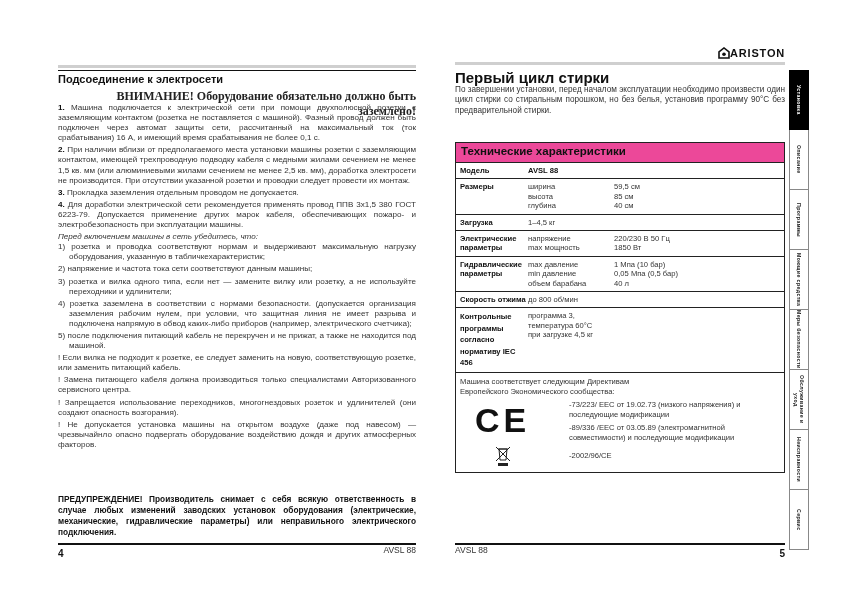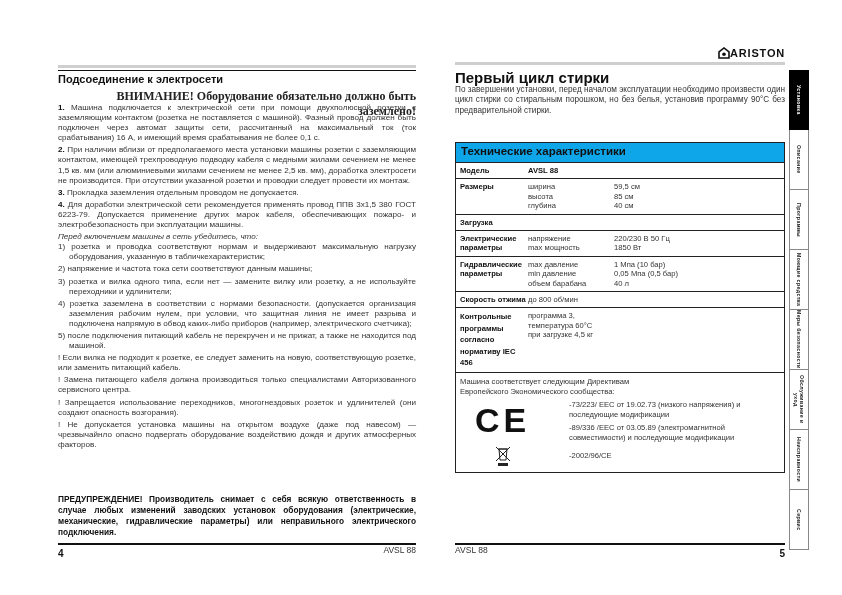--- a/index.html
+++ b/index.html
@@ -39,21 +39,21 @@
   .right-page { position: absolute; left: 455px; top: 0; width: 330px; height: 595px; }
   .logo { position: absolute; right: 0; top: 47px; display: flex; align-items: center; gap: 0;
     font-weight: bold; font-size: 11px; letter-spacing: 0.8px; color: #111; }
   .logo-icon { width: 12px; height: 12px; }
   .right-page .grey-bar { left: 0; top: 62px; width: 330px; }
   .right-page .section-title { left: 0; top: 69px; font-size: 15px; }
   .intro { position: absolute; left: 0; top: 85px; width: 330px; font-size: 8.2px; line-height: 10.3px;
     text-align: justify; color: #333; }
 
   .spec-table { position: absolute; left: 0; top: 142px; width: 330px; border: 1px solid #222; border-collapse: collapse; }
-  .spec-title { background: #0ea5e9; font-weight: bold; font-size: 11.5px; padding: 2px 5px; height: 20px; border-bottom: 1px solid #222; color: #111; }
+  .spec-title { background: #ec4899; font-weight: bold; font-size: 11.5px; padding: 2px 5px; height: 20px; border-bottom: 1px solid #222; color: #111; }
   .spec-row { display: flex; border-bottom: 1px solid #222; font-size: 7.6px; line-height: 9.4px; padding: 3px 4px; color: #333; }
   .spec-row:last-child { border-bottom: none; }
   .spec-label { width: 68px; font-weight: bold; color: #111; }
   .spec-sub { width: 86px; }
   .spec-val { flex: 1; }
   .spec-col { display: flex; flex-direction: column; }
   .spec-combined { display: flex; flex: 1; }
 
   .ce-box { padding: 4px 4px 6px 4px; font-size: 7.6px; line-height: 9.6px; color: #333; }
   .ce-grid { display: flex; margin-top: 4px; gap: 24px; }
@@ -140,20 +140,21 @@
         <div class="spec-val spec-col">
           <span>59,5 см</span>
           <span>85 см</span>
           <span>40 см</span>
         </div>
       </div>
     </div>
 
     <div class="spec-row">
       <div class="spec-label">Загрузка</div>
+      <div class="spec-val"> 1–4,5 кг</div>
     </div>
 
     <div class="spec-row">
       <div class="spec-label">Электрические параметры</div>
       <div class="spec-combined">
         <div class="spec-sub spec-col">
           <span>напряжение</span>
           <span>max мощность</span>
         </div>
         <div class="spec-val spec-col">

